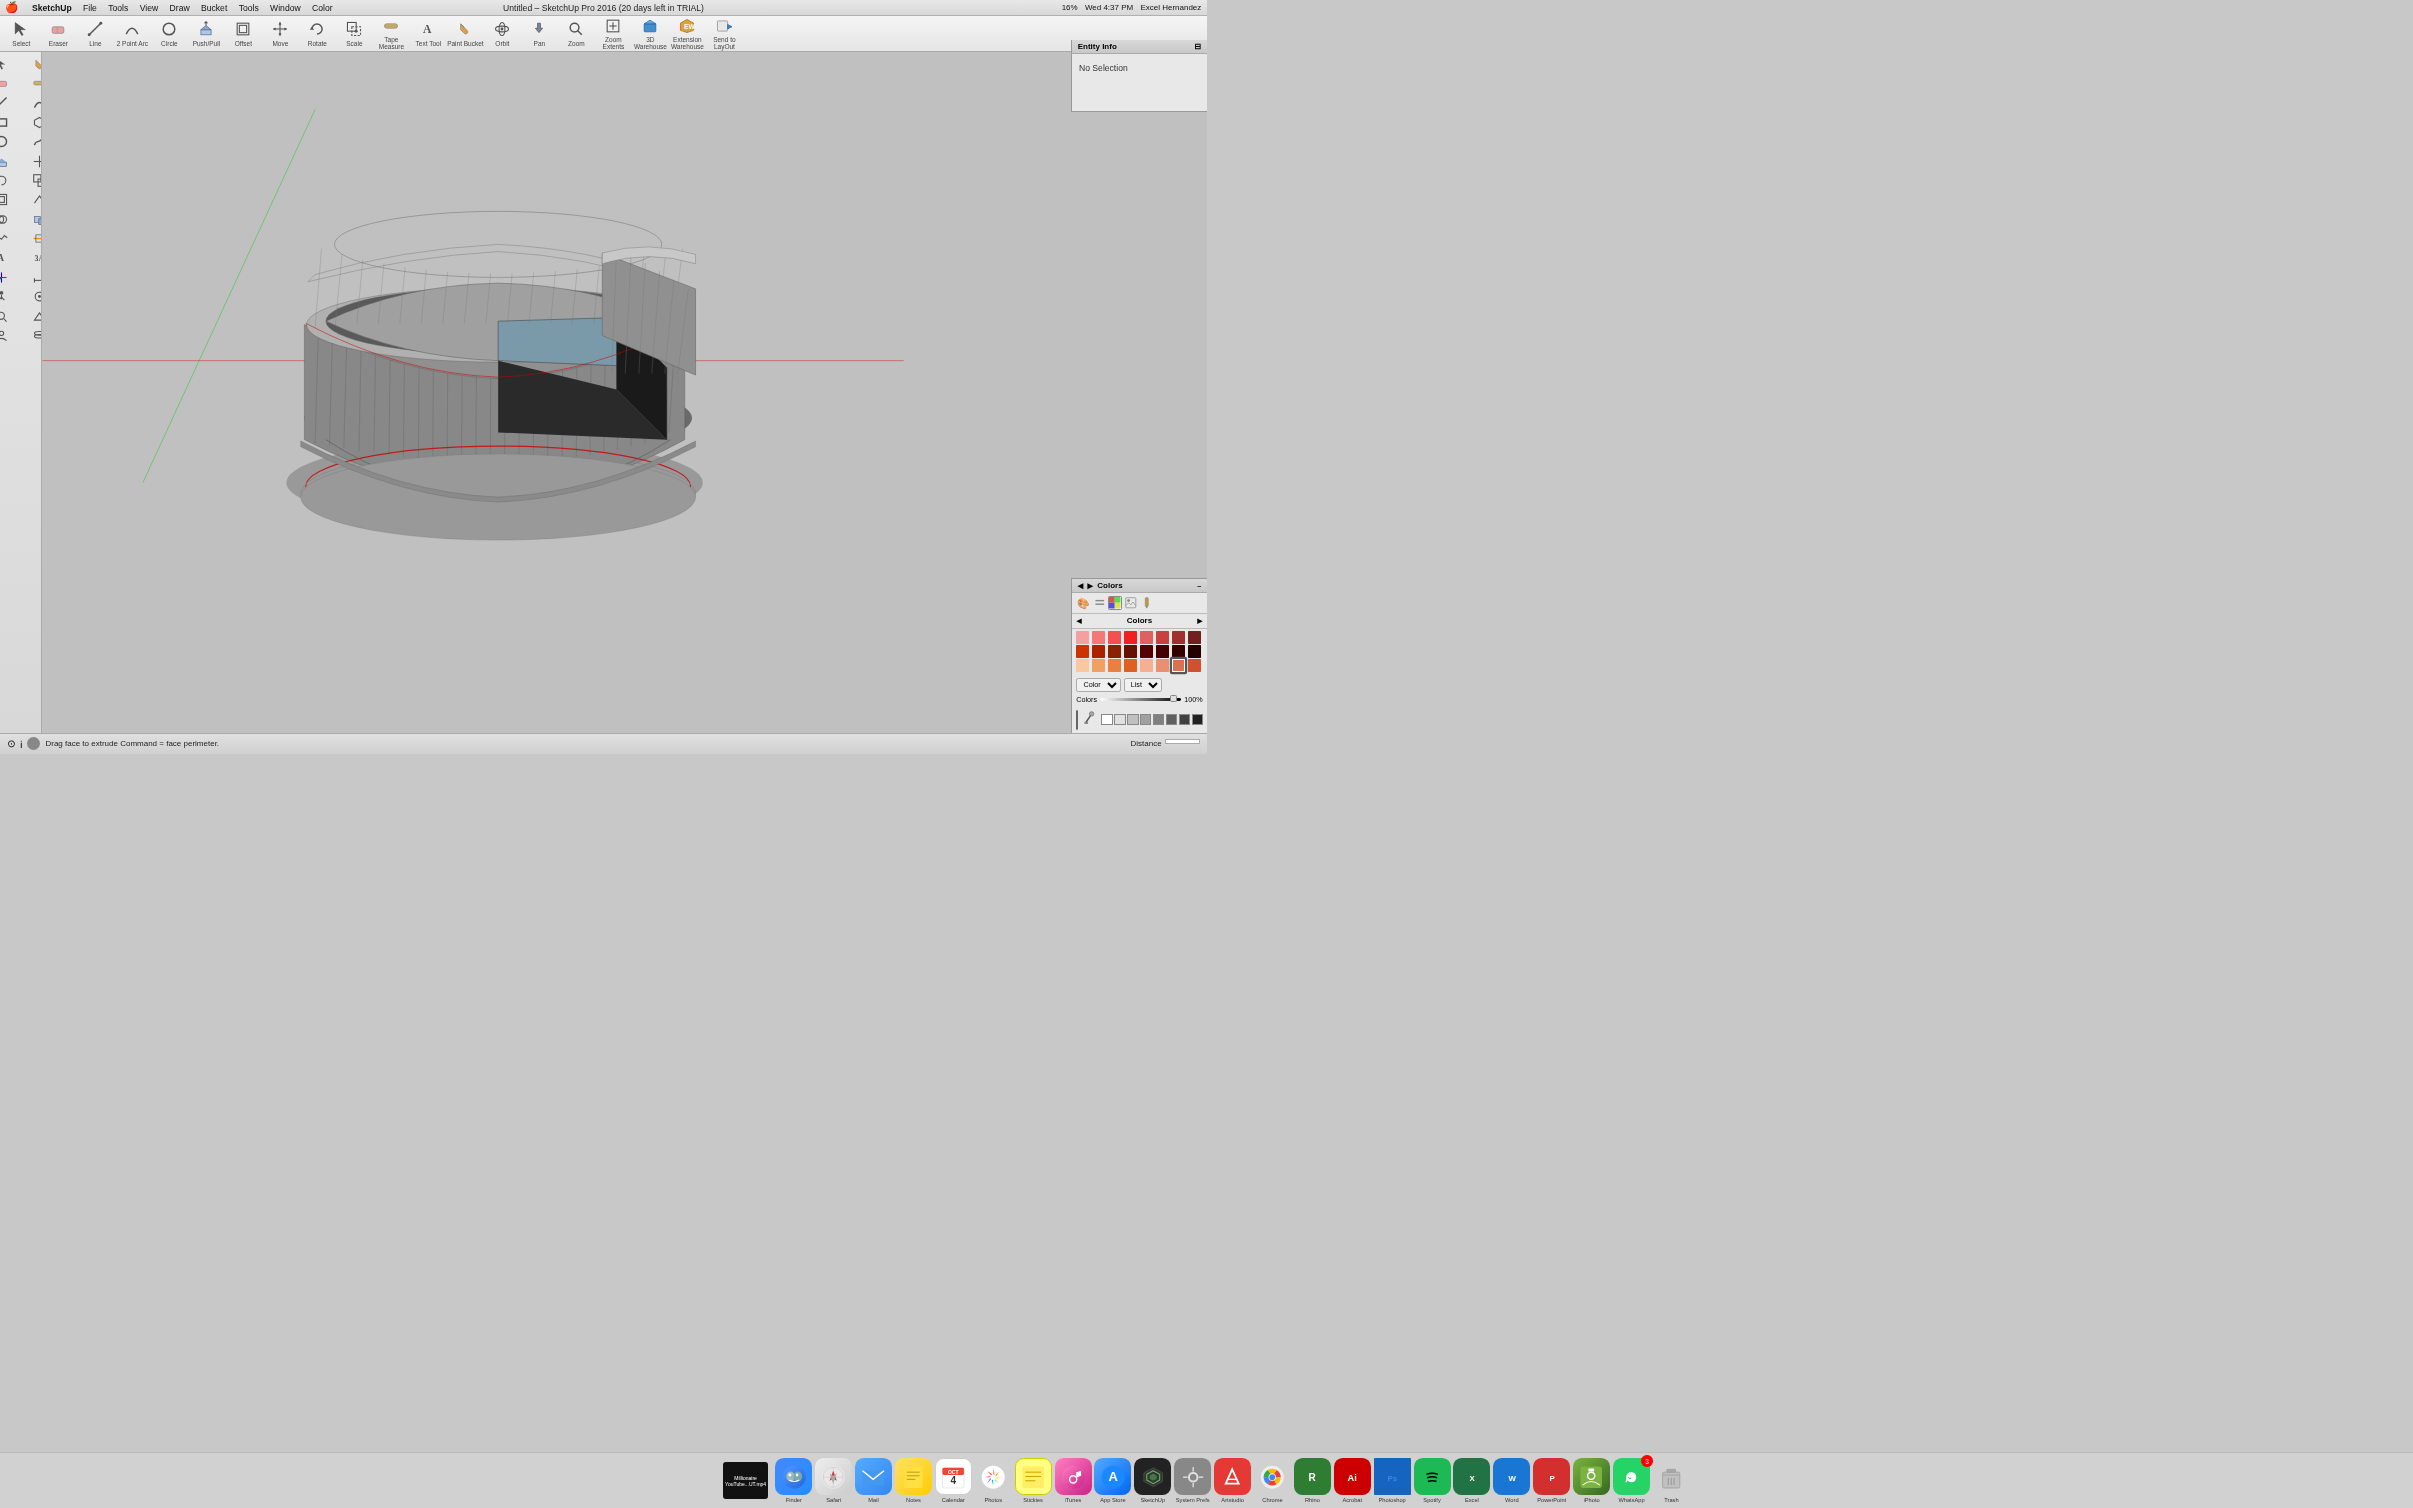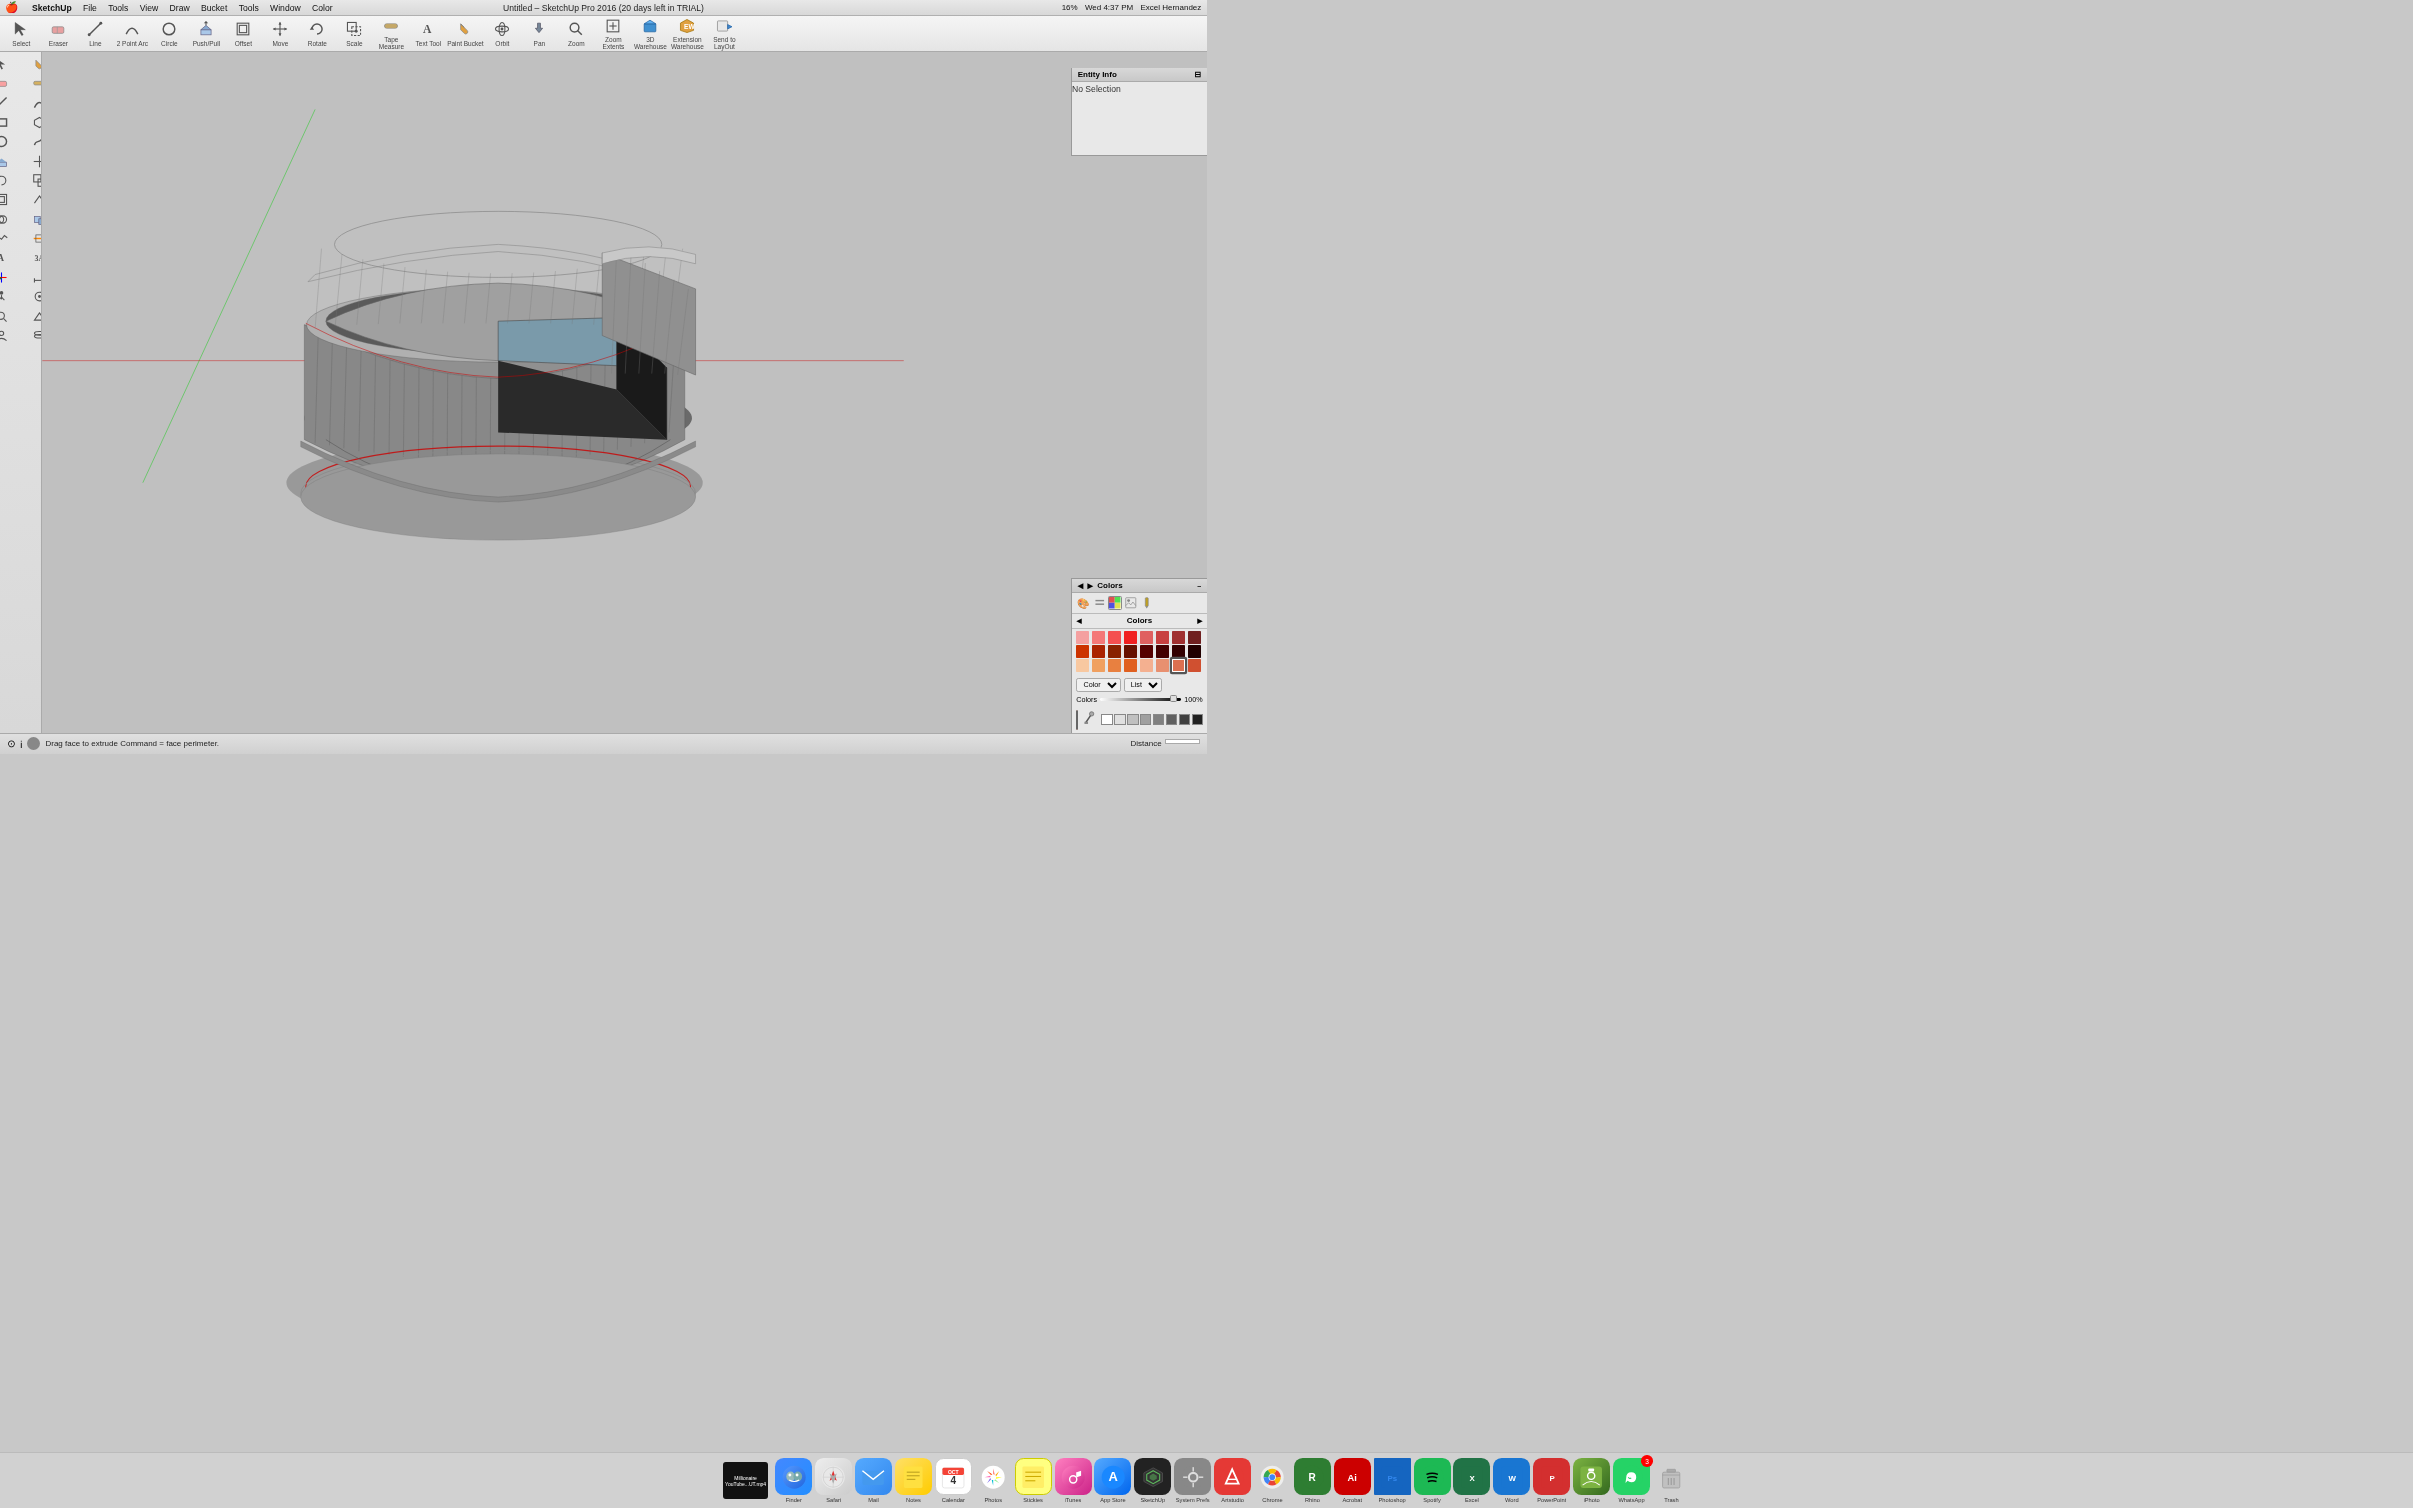--- a/index.html
+++ b/index.html
@@ -153,22 +153,22 @@
       background: linear-gradient(to bottom, #d8d8d8, #c8c8c8);
       padding: 2.2px 5.7px;
       font-size: 8px;
       font-weight: 600;
       border-bottom: 0.7px solid #aaa;
       display: flex;
       justify-content: space-between;
       align-items: center;
     }
     #entity-info-body {
-      height: 73px;
-      padding: 0;
+      height: 57px;
+      padding: 7px;
       font-size: 8px;
       color: #555;
     }
     #no-selection-text {
       font-size: 8.6px;
       font-weight: 500;
       color: #333;
       padding: 1.4px 0;
     }
 
@@ -954,21 +954,21 @@
       <line x1="840" y1="294" x2="831" y2="448"></line>
       <line x1="860" y1="305" x2="849" y2="448"></line>
       <line x1="880" y1="317" x2="867" y2="448"></line>
       <line x1="900" y1="330" x2="885" y2="450"></line>
     </g>
 
     <path d="M780,280 Q845,262 910,282 L910,295 Q845,275 780,295 Z" fill="#c8c8c8" stroke="#888" stroke-width="0.8"></path>
   </svg>
 </div>
 
-<div id="entity-info" style="position:absolute; top:68px; right:0; width:136px;">
+<div id="entity-info" style="position:absolute; top:40px; right:0; width:136px;">
   <div id="entity-info-header">
     <span>Entity Info</span>
     <span style="cursor:pointer;">⊟</span>
   </div>
   <div id="entity-info-body">
     <div id="no-selection-text">No Selection</div>
   </div>
 </div>
 
 <div id="colors-panel" style="position:absolute; bottom:21.5px; right:0; width:136px; background:#e8e8e8; border-left:0.7px solid #999; border-top:0.7px solid #999;">

